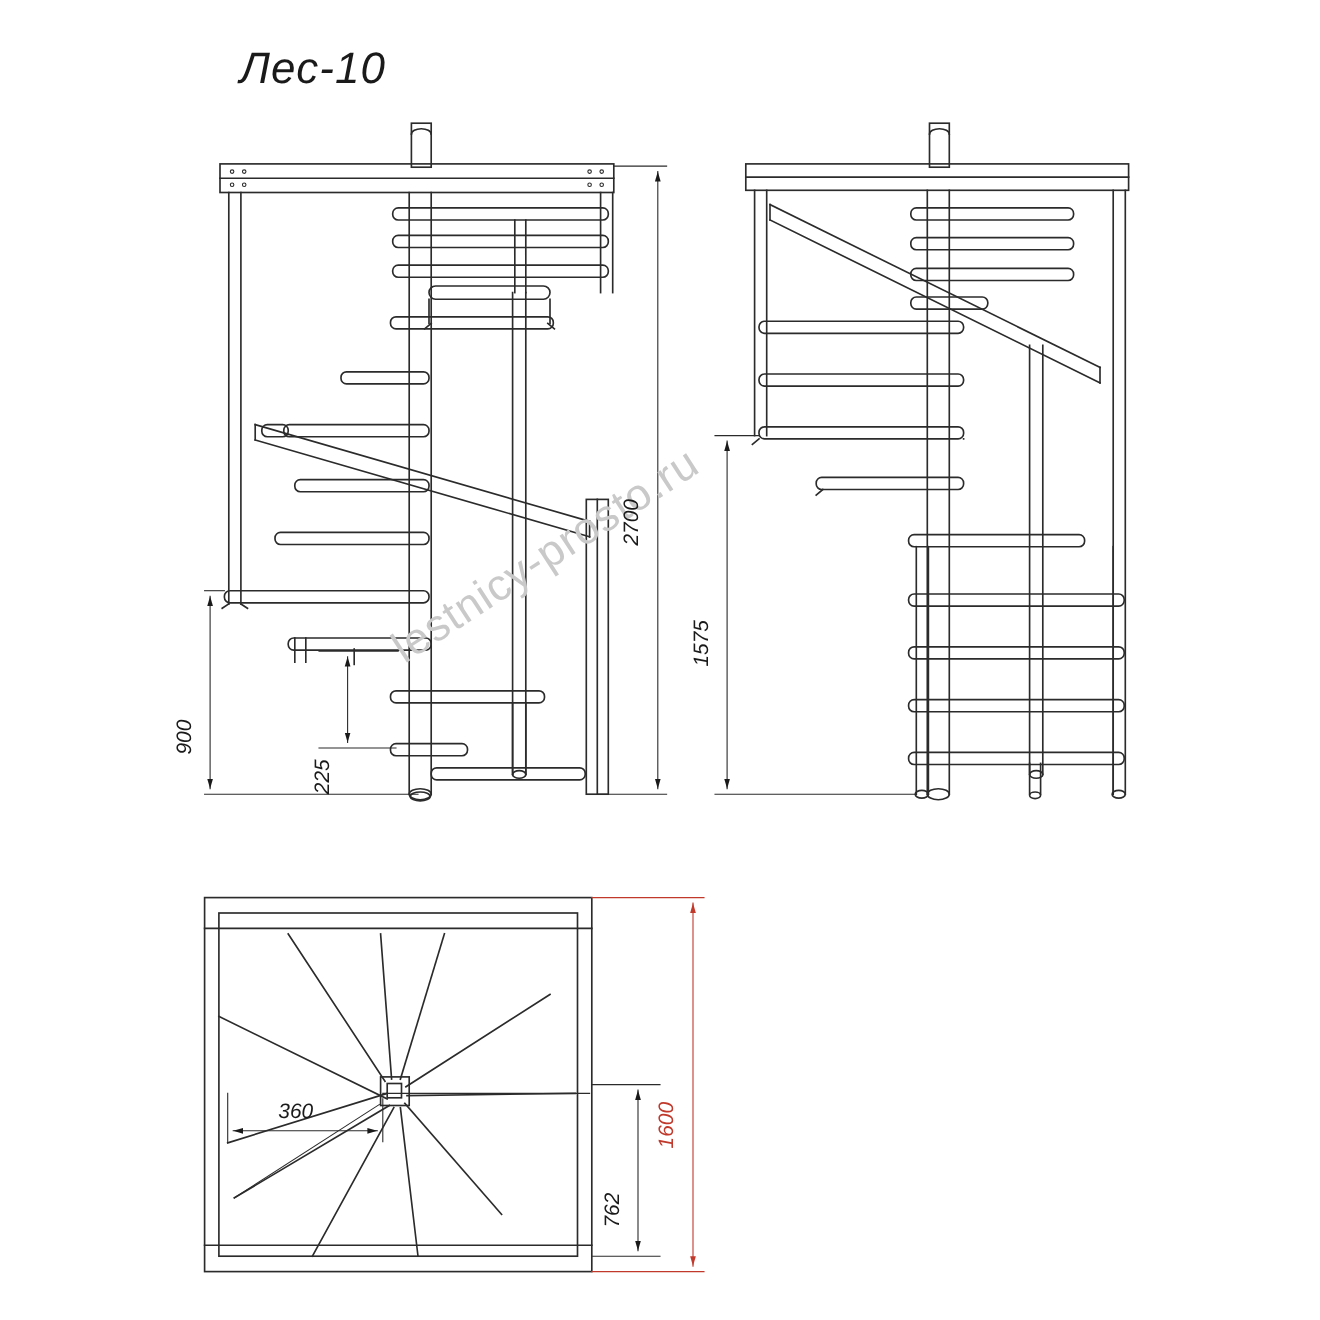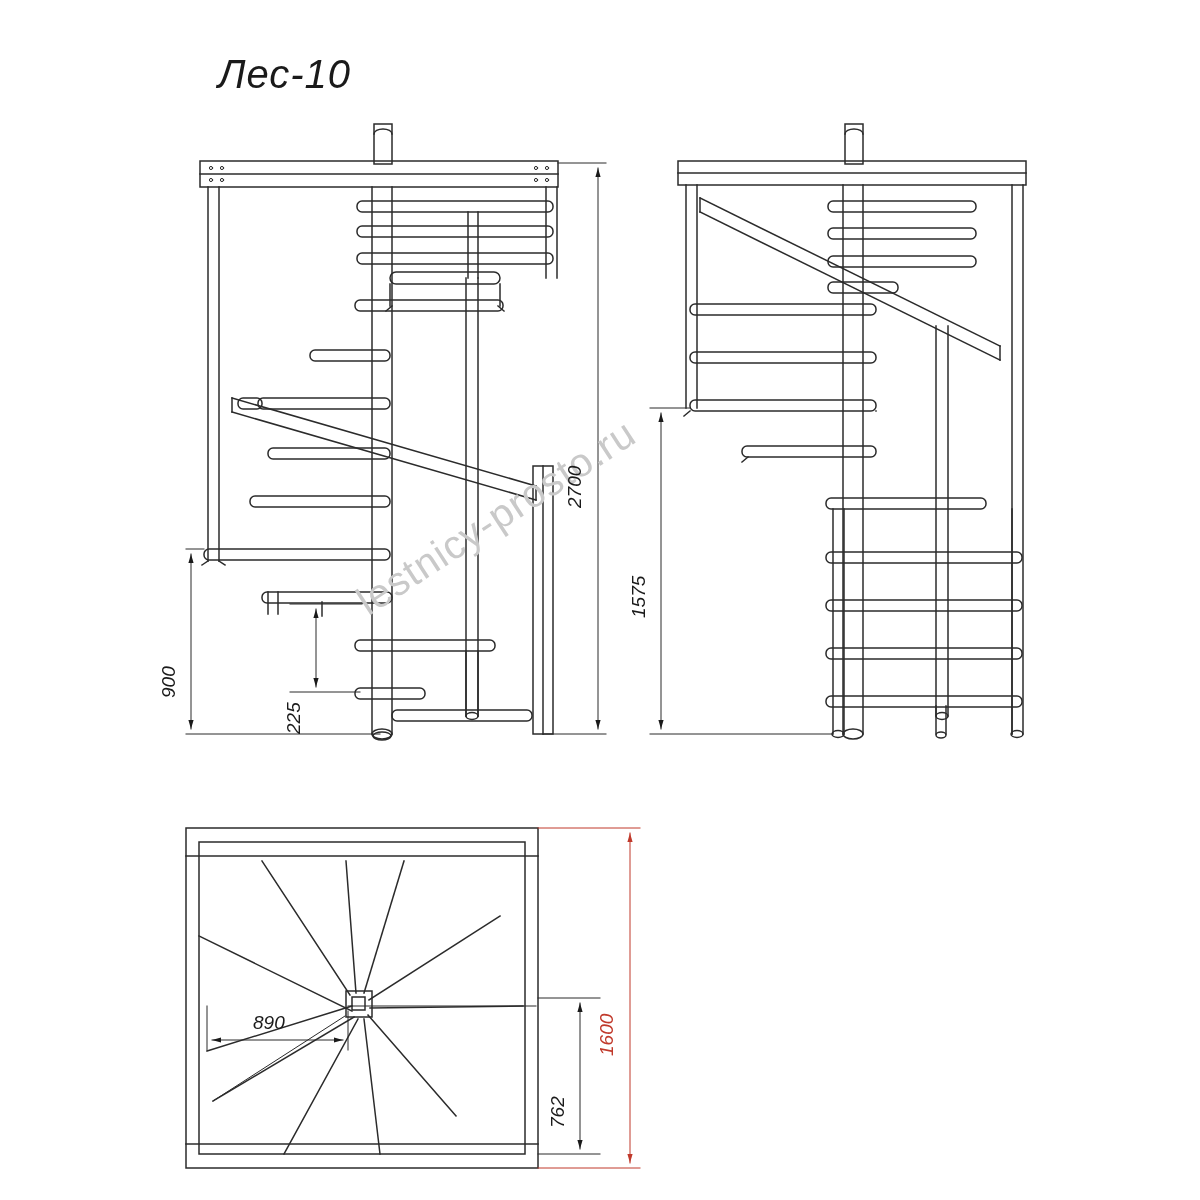--- a/index.html
+++ b/index.html
@@ -9,21 +9,21 @@
   }
   body {
     width: 1200px;
     height: 1200px;
     font-family: "Liberation Sans", sans-serif;
     position: relative;
     overflow: hidden;
   }
   #sheet {
     position: absolute;
-    left: 0; top: 16px;
+    left: 0; top: 4px;
     width: 1200px;
     height: 928px;
   }
   .title {
     position: absolute;
     left: 218px;
     top: 36px;
     font-family: "Liberation Sans", sans-serif;
     font-size: 40px;
     font-style: italic;
@@ -269,19 +269,19 @@
   <div class="watermark">lestnicy-prosto.ru</div>
 
   <div class="dimlabel vert" style="left:586px; top:470px;">2700</div>
 
   <div class="dimlabel vert" style="left:180px; top:660px;">900</div>
 
   <div class="dimlabel vert" style="left:305px; top:696px;">225</div>
 
   <div class="dimlabel vert" style="left:650px; top:580px;">1575</div>
 
-  <div class="dimlabel" style="left:253px; top:996px;">890</div>
+  <div class="dimlabel" style="left:253px; top:996px;">360</div>
 
   <div class="dimlabel vert dim-red" style="left:618px; top:1018px;">1600</div>
 
   <div class="dimlabel vert" style="left:569px; top:1090px;">762</div>
 
 </div>
 
 </body></html>

